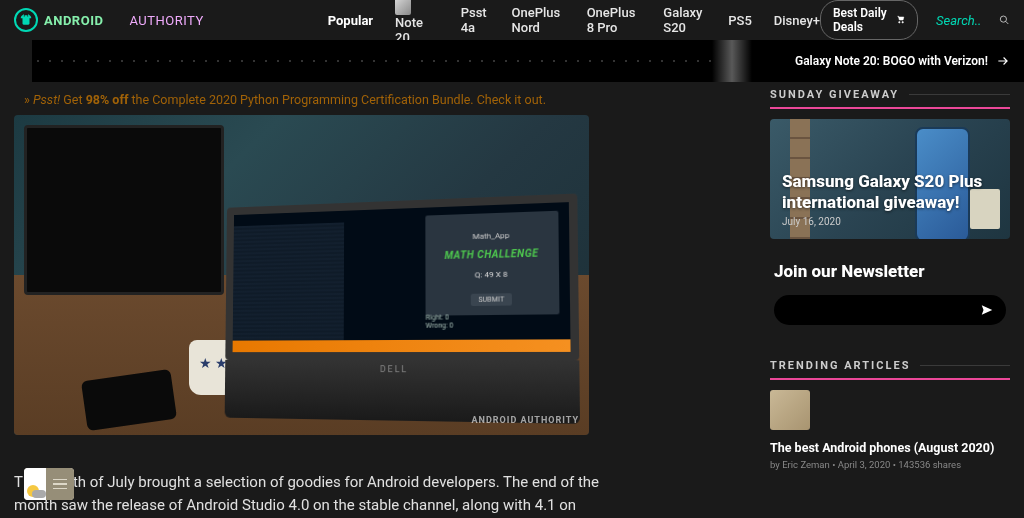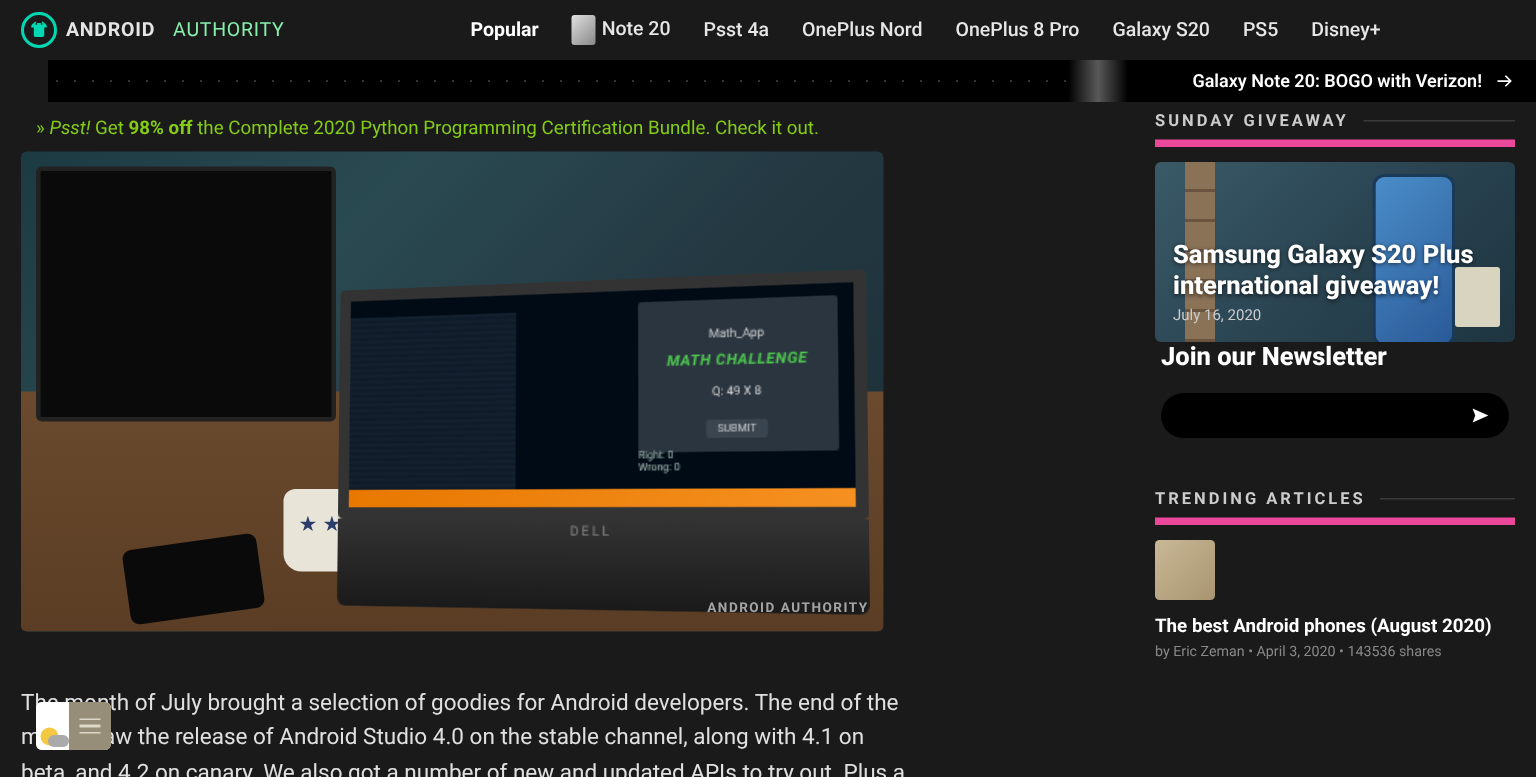--- a/index.html
+++ b/index.html
@@ -18,53 +18,53 @@
       align-items: center;
       padding: 0 14px;
       height: 40px;
       background: #1a1a1a;
     }
     .logo { display: flex; align-items: center; gap: 6px; }
     .logo-icon {
       width: 24px; height: 24px; border-radius: 50%;
       border: 2px solid #00d8b4; display:flex; align-items:center; justify-content:center;
     }
-    .logo-text { color: #e5e5e5; font-weight: 700; font-size: 13px; letter-spacing: 0.5px; }
-    .logo-text2 { color: #86efac; font-weight: 400; font-size: 13px; letter-spacing: 0.5px; margin-left: 6px;}
+    .logo-text { color: #86efac; font-weight: 700; font-size: 13px; letter-spacing: 0.5px; }
+    .logo-text2 { color: #f0abfc; font-weight: 400; font-size: 13px; letter-spacing: 0.5px; margin-left: 20px;}
     .nav { display: flex; gap: 22px; margin-left: 100px; align-items:center; }
     .nav a { color: #e6e6e6; font-size: 13px; font-weight: 500; cursor: pointer; }
     .nav a.pop { font-weight: 700; color: #fff; padding-left: 24px; }
     .nav-icon { width: 16px; height: 20px; background: linear-gradient(135deg,#e0e0e0,#888); border-radius: 2px; margin-right: 4px; display:inline-block; vertical-align: middle;}
     .right-header { margin-left: auto; display: flex; align-items: center; gap: 18px; }
     .deals-btn {
       border: 1px solid #666; border-radius: 18px; padding: 5px 12px;
       font-size: 12px; font-weight: 600; display: flex; align-items: center; gap: 8px; cursor:pointer;
     }
     .cart-icon { width: 14px; height: 12px; }
     .search-box { color: #00d8b4; font-size: 13px; font-style: italic; }
     .search-icon { width: 16px; height: 16px; }
     .ticker {
-      background: #000; height: 28px; display: flex; align-items: center;
+      background: #000; height: 42px; display: flex; align-items: center;
       justify-content: flex-end; padding: 0 14px; color: #fff; font-size: 12px; font-weight: 600;
       position: relative; overflow: hidden; margin-left: 32px;
     }
     .ticker-dots {
       position:absolute; left:0; top:50%; transform:translateY(-50%);
       width: 680px; height: 8px;
       background-image: radial-gradient(circle, #333 1px, transparent 1px);
       background-size: 12px 8px;
     }
     .ticker-fade {
       position: absolute; left: 680px; top:0; bottom:0; width: 40px;
       background: linear-gradient(90deg, rgba(0,0,0,0), rgba(255,255,255,0.35), rgba(0,0,0,0));
     }
     .ticker-text { display: flex; align-items:center; gap: 8px; z-index:1;}
     .content { display: flex; padding: 0 14px; gap: 18px; }
     .main-col { width: 590px; }
-    .promo { font-size: 12.5px; color: #84cc16; margin: 10px 0 8px 10px; }
+    .promo { font-size: 12.5px; color: #a16207; margin: 10px 0 8px 10px; }
     .promo .psst { font-style: italic; }
     .promo b { font-weight: 700; }
     .hero-img {
       width: 575px; height: 320px; border-radius: 4px; position: relative; overflow:hidden;
       background: linear-gradient(135deg, #1c3a42 0%, #2a4a52 30%, #243842 60%, #1a2e35 100%);
     }
     .hero-desk { position:absolute; bottom:0; left:0; right:0; height:160px; background: linear-gradient(180deg,#6b4a2e 0%, #5a3d24 100%); }
     .hero-monitor { position:absolute; left:10px; top:10px; width:200px; height:170px; background:#0a0a0a; border-radius:4px; border:3px solid #222;}
     .hero-laptop {
       position:absolute; left:200px; top:85px; width:360px; height:225px;
@@ -86,35 +86,35 @@
     .laptop-bottom { width:100%; height:60px; background: linear-gradient(180deg,#333,#1a1a1a); border-radius:0 0 6px 6px; position:relative;}
     .laptop-brand { position:absolute; top:4px; left:50%; transform:translateX(-50%); color:#888; font-size:9px; letter-spacing:2px;}
     .hero-mug { position:absolute; left:175px; bottom:40px; width:60px; height:55px; background:#e8e4d8; border-radius:8px 8px 12px 12px;}
     .hero-mug::after { content:"★ ★"; position:absolute; top:15px; left:10px; color:#2a3d6b; font-size:14px;}
     .hero-phone { position:absolute; left:70px; bottom:10px; width:90px; height:50px; background:#0a0a0a; border-radius:6px; transform: rotate(-8deg);}
     .hero-wm { position:absolute; right:10px; bottom:10px; color:rgba(255,255,255,0.6); font-size:9px; font-weight:700; letter-spacing:1px;}
     .article-body { font-size: 15px; line-height: 1.55; color: #e0e0e0; margin-top: 36px; }
     .sidebar { width: 240px; margin-left: auto; }
     .sec-header {
       font-size: 11px; font-weight: 700; letter-spacing: 2px; color: #ccc;
-      padding: 6px 0; border-bottom: 5px solid #ec4899; margin-bottom: 10px;
+      padding: 6px 0; border-bottom: 2px solid #ec4899; margin-bottom: 10px;
       display:flex; align-items:center; gap:10px;
     }
     .sec-header::after { content:""; flex:1; height:1px; background:#3a3a3a;}
     .giveaway-card {
       height: 120px; border-radius: 4px; position: relative; overflow:hidden;
       background: linear-gradient(135deg, #3a5a68 0%, #2a4452 50%, #1e3540 100%);
       display:flex; flex-direction:column; justify-content:flex-end; padding:12px;
     }
     .giveaway-phone { position:absolute; right:40px; top:8px; width:55px; height:115px; background: linear-gradient(135deg,#4a8dc8,#2a5a98); border-radius:8px; border:2px solid #1a3a58;}
     .giveaway-plant { position:absolute; right:10px; bottom:10px; width:30px; height:40px; background:#d8d4c0; border-radius:2px;}
     .giveaway-shelf { position:absolute; left:20px; top:0; width:20px; height:140px; background: repeating-linear-gradient(180deg,#8a7256 0,#8a7256 18px,#6a5440 18px,#6a5440 20px);}
     .gw-title { font-size:17px; font-weight:800; line-height:1.2; z-index:1; text-shadow:0 1px 3px rgba(0,0,0,0.6);}
     .gw-date { font-size:10px; color:#ccc; margin-top:4px; z-index:1;}
-    .newsletter { padding: 0 4px; }
+    .newsletter { margin-top: 22px; padding: 0 4px; }
     .nl-title { font-size: 17px; font-weight: 800; margin-bottom: 8px;}
     .nl-desc { font-size: 12px; color: #aaa; line-height: 1.45;}
     .nl-input-row { display:flex; margin-top: 14px; align-items:center;}
     .nl-input { flex:1; height:30px; background:#000; border-radius:16px 0 0 16px; border:none;}
     .nl-send { width:38px; height:30px; background:#000; border-radius:0 16px 16px 0; display:flex; align-items:center; justify-content:center; cursor:pointer;}
     .trending { margin-top: 28px; }
     .trend-item { display:flex; gap:10px; margin-bottom:12px;flex-direction:column;}
     .trend-thumb { width:40px; height:40px; border-radius:3px; flex-shrink:0;}
     .thumb1 { background: linear-gradient(135deg,#c9b896,#a89470);}
     .trend-title { font-size:12.5px; font-weight:700; line-height:1.3; cursor:pointer;}
@@ -145,20 +145,33 @@
   <nav class="nav">
     <a class="pop">Popular</a>
     <a><span class="nav-icon"></span><span>Note 20</span></a>
     <a>Psst 4a</a>
     <a>OnePlus Nord</a>
     <a>OnePlus 8 Pro</a>
     <a>Galaxy S20</a>
     <a>PS5</a>
     <a>Disney+</a>
   </nav>
+  <div class="right-header">
+    <div class="deals-btn">
+      <span>Best Daily Deals</span>
+      <svg class="cart-icon" viewBox="0 0 24 24">
+          <path fill="#fff" d="M7 4h14l-2 8H9L7 4zm-3-2h3l1 3M9 20a2 2 0 100-4 2 2 0 000 4zm9 0a2 2 0 100-4 2 2 0 000 4z" stroke="#fff" stroke-width="1.5"></path>
+        </svg>
+    </div>
+    <span class="search-box">Search..</span>
+    <svg class="search-icon" viewBox="0 0 24 24">
+        <circle cx="10" cy="10" r="7" stroke="#ccc" stroke-width="2" fill="none"></circle>
+        <line x1="15" y1="15" x2="21" y2="21" stroke="#ccc" stroke-width="2"></line>
+      </svg>
+  </div>
 </header>
 
 <div class="ticker">
   <div class="ticker-dots"></div>
   <div class="ticker-fade"></div>
   <div class="ticker-text">
     <span>Galaxy Note 20: BOGO with Verizon!</span>
     <svg width="14" height="14" viewBox="0 0 24 24">
         <path d="M4 12h15M13 6l6 6-6 6" stroke="#fff" stroke-width="2" fill="none"></path>
       </svg>

